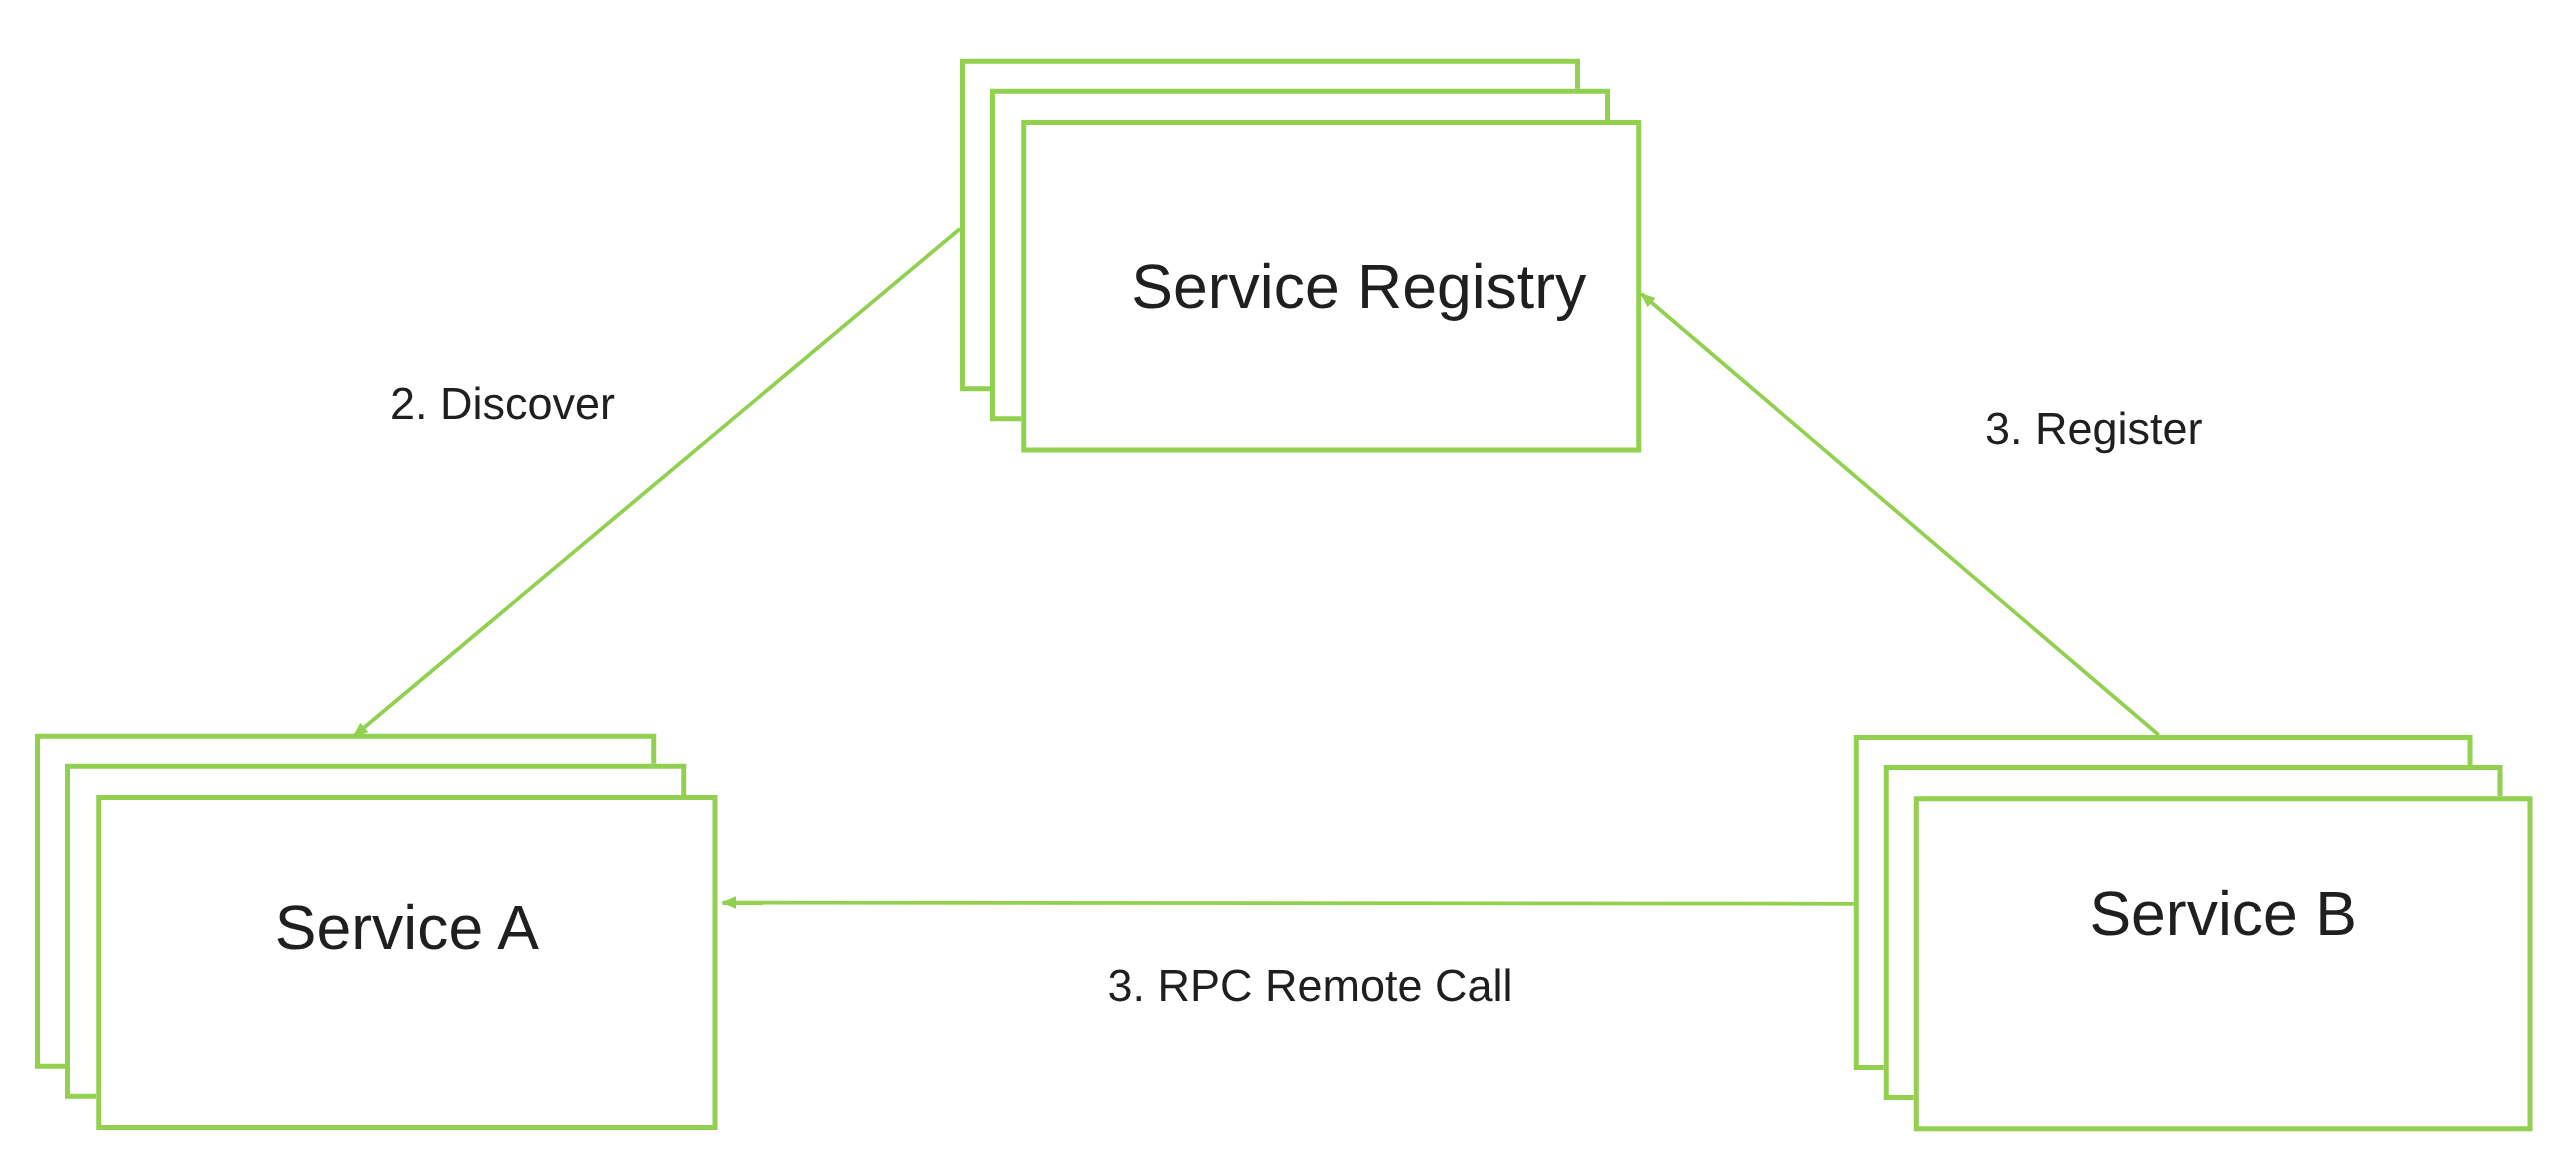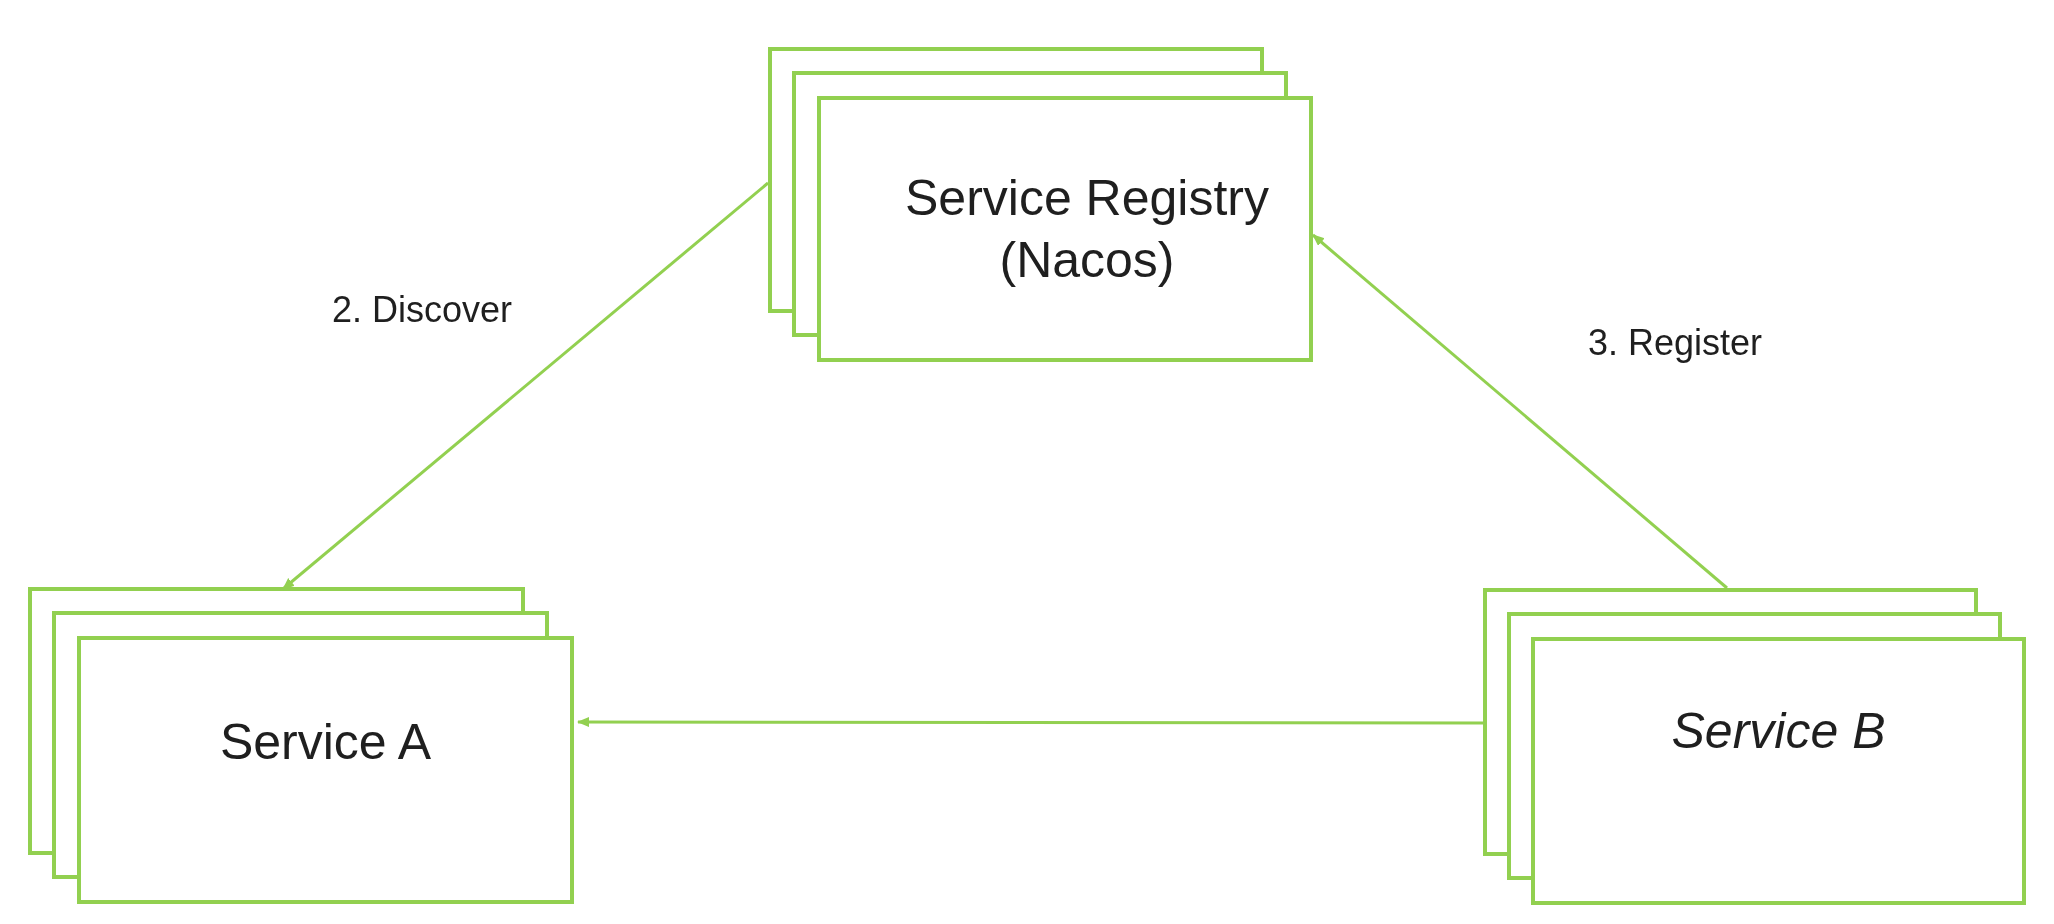--- a/index.html
+++ b/index.html
@@ -57,39 +57,38 @@
   
   .sa-back   { left: 28px; top: 587px; width: 497px; height: 268px; }
   .sa-middle { left: 52px; top: 611px; width: 497px; height: 268px; }
   .sa-front  { left: 77px; top: 636px; width: 497px; height: 268px; }
   .sa-label  { left: 77px; top: 608px; width: 497px; height: 268px; }
 
   
   .sb-back   { left: 1483px; top: 588px; width: 495px; height: 268px; }
   .sb-middle { left: 1507px; top: 612px; width: 495px; height: 268px; }
   .sb-front  { left: 1531px; top: 637px; width: 495px; height: 268px; }
-  .sb-label  { left: 1531px; top: 637px; width: 495px; height: 188px; font-style: italic; }
+  .sb-label  { left: 1531px; top: 637px; width: 495px; height: 188px; }
 
   
-  .lbl-discover { left: 402px;  top: 310px; margin-left: 20px; }
+  .lbl-discover { left: 402px;  top: 323px; }
   .lbl-register { left: 1675px; top: 343px; }
   .lbl-rpc      { left: 1048px; top: 789px; }
 </style>
 </head>
 <body>
 
 <div class="canvas">
 
   <div>
     <div class="layer reg-back"></div>
     <div class="layer reg-middle"></div>
     <div class="layer reg-front"></div>
     <div class="node-label reg-label">
       <span>Service Registry</span>
-      <span>(Nacos)</span>
     </div>
   </div>
 
   <div>
     <div class="layer sa-back"></div>
     <div class="layer sa-middle"></div>
     <div class="layer sa-front"></div>
     <div class="node-label sa-label">
       <span>Service A</span>
     </div>
@@ -113,14 +112,15 @@
 
     <line x1="768" y1="183" x2="283" y2="589" stroke="#92D050" stroke-width="3" marker-end="url(#ah)"></line>
 
     <line x1="1727" y1="588" x2="1313" y2="235" stroke="#92D050" stroke-width="3" marker-end="url(#ah)"></line>
 
     <line x1="1483" y1="723" x2="578" y2="722" stroke="#92D050" stroke-width="3" marker-end="url(#ah)"></line>
   </svg>
 
   <div class="arrow-label lbl-discover">2. Discover</div>
   <div class="arrow-label lbl-register">3. Register</div>
+  <div class="arrow-label lbl-rpc">3. RPC Remote Call</div>
 
 </div>
 
 </body></html>

